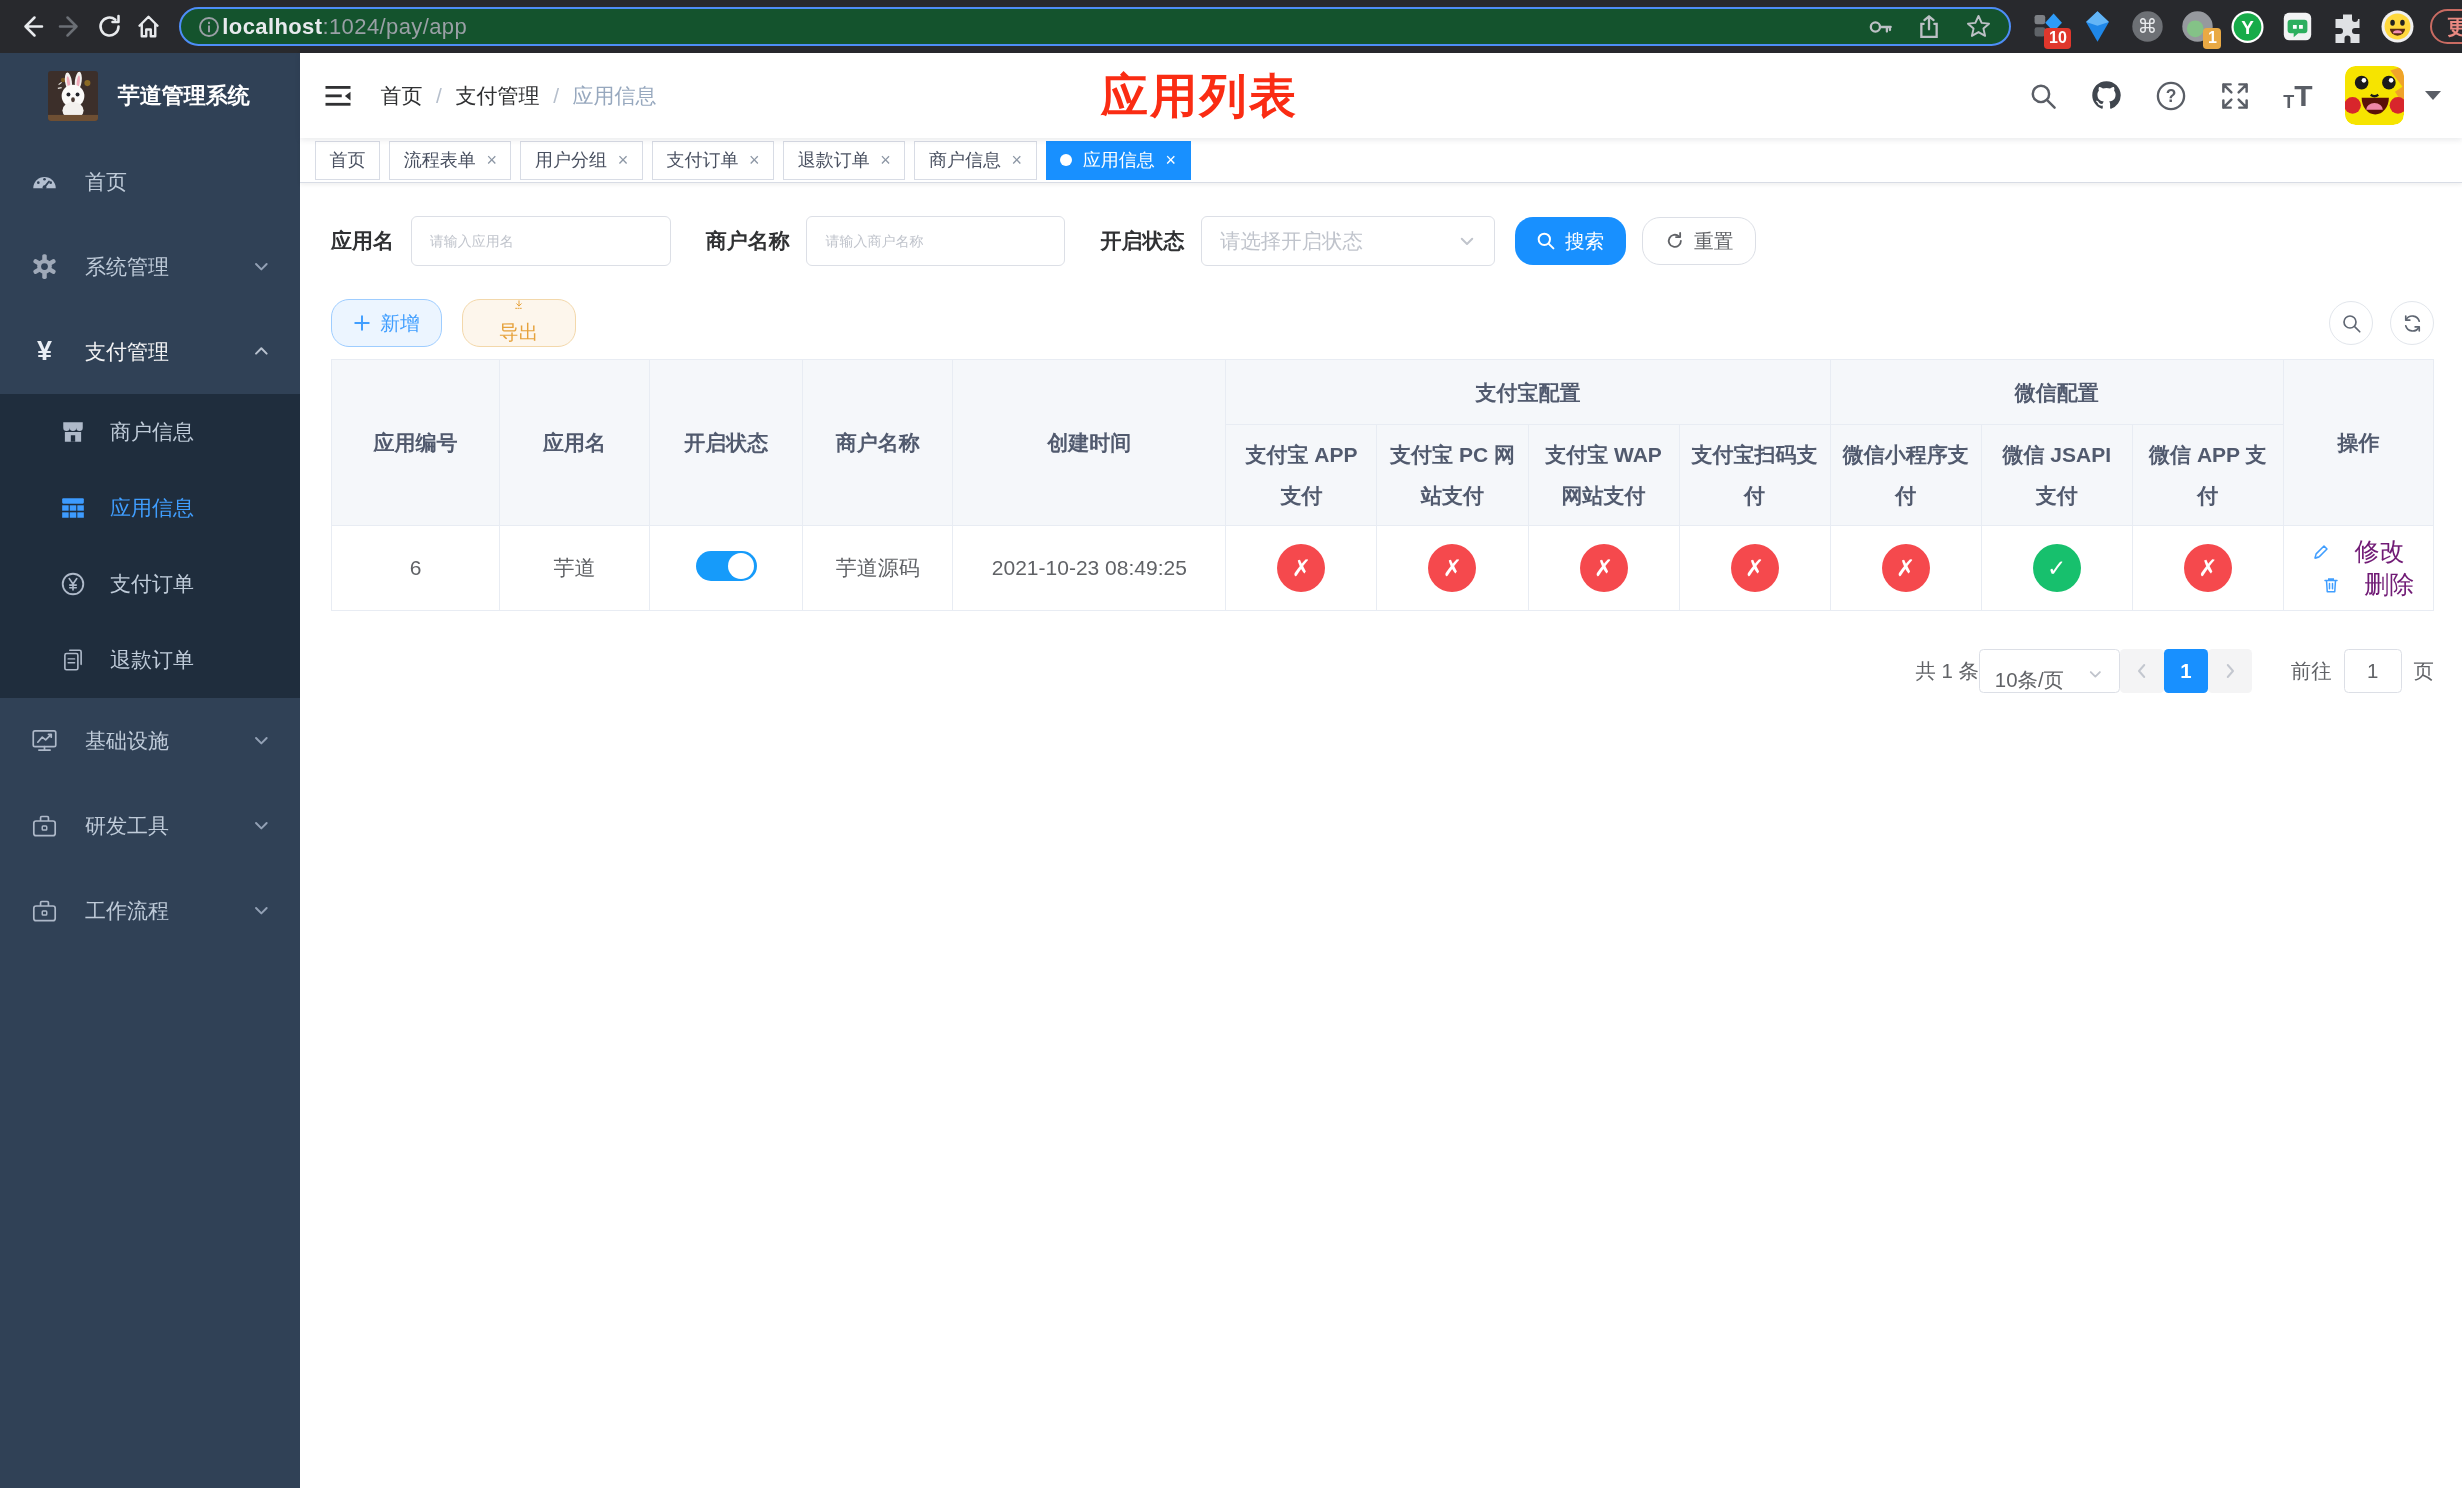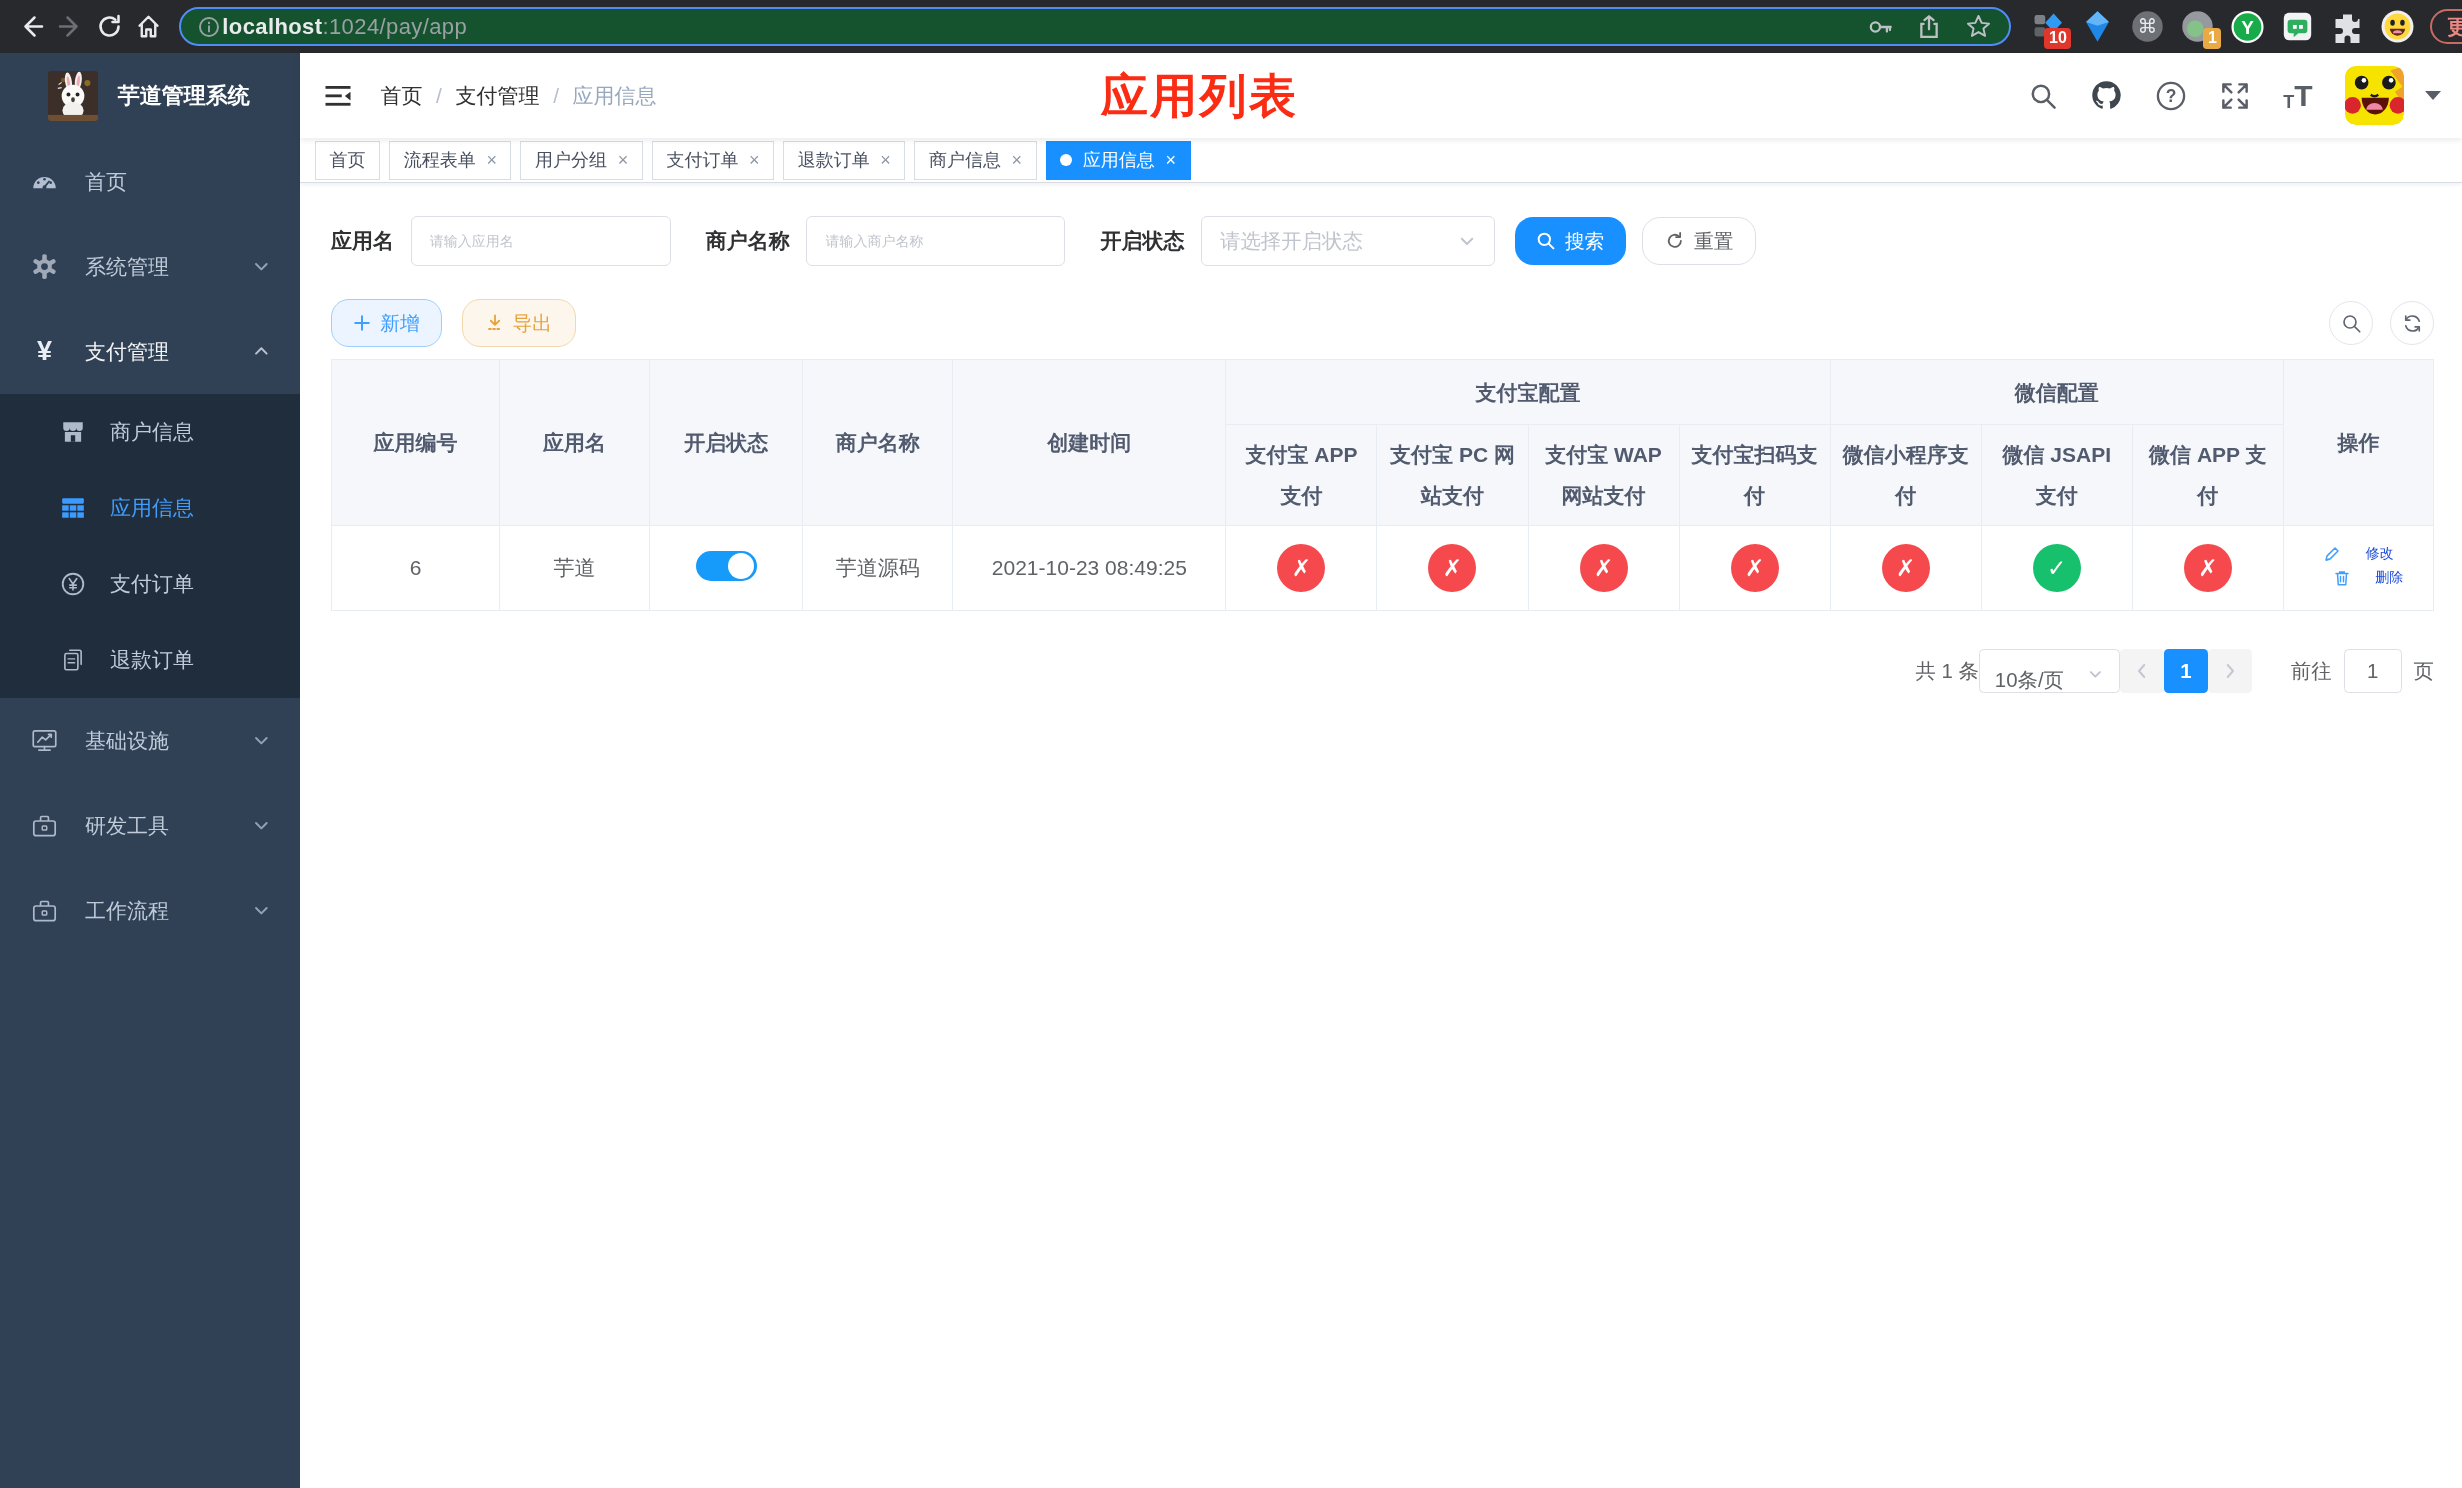--- a/index.html
+++ b/index.html
@@ -89,40 +89,40 @@
   .f-select .sel-text { font-size:20.4px; color:#c0c4cc; }
   .f-select .sel-arrow { margin-left:auto; color:#c0c4cc; }
   .btn { height:48px; border-radius:18px; font-size:19.7px; display:flex; align-items:center; justify-content:center;
     gap:9px; cursor:pointer; border:1.5px solid transparent; white-space:nowrap; }
   .btn-search { width:111px; background:#1890ff; color:#fff; margin-left:19.7px; }
   .btn-reset { width:114px; background:#fff; border-color:#dcdfe6; color:#606266; margin-left:16.7px; }
 
   
   .toolbar { margin-top:33px; display:flex; align-items:center; }
   .btn-add { width:111px; background:#ecf5ff; border-color:#9ecdff; color:#409eff; }
-  .btn-export { width:114px; background:#fdf6ec; border-color:#f3d8ab; color:#e6a23c; margin-left:19.7px; }
+  .btn-export { width:114px; background:#fdf6ec; border-color:#f3d8ab; color:#e6a23c; margin-left:19.7px;flex-direction:column; }
   .toolbar-right { margin-left:auto; display:flex; gap:16.7px; }
   .circle-btn { width:44px; height:44px; border-radius:50%; border:1.5px solid #e2e6ec; background:#fff;
     display:flex; align-items:center; justify-content:center; color:#5f6672; cursor:pointer; }
 
   
   .table-wrap { margin-top:12px; }
   table.grid { border-collapse:collapse; table-layout:fixed; width:2103px; }
   .grid th, .grid td { border:0.8px solid #e8ecf3; text-align:center; }
   .grid th { background:#f5f7fa; color:#515a6e; font-size:21px; font-weight:700; line-height:41px; padding:0 9px; }
   .grid th.group-h { height:65px; }
   .grid tr.sub-row th { height:101px; }
   .grid td { height:85px; color:#606266; font-size:21px; background:#fff; }
   .status-circle { width:48px; height:48px; border-radius:50%; display:inline-flex; align-items:center;
     justify-content:center; color:#fff; font-size:23px; font-weight:700; line-height:1; }
   .s-off { background:#f5494d; }
   .s-on { background:#17c06d; }
   .switch { width:61px; height:30px; border-radius:15px; background:#169bfa; display:inline-block; position:relative; cursor:pointer; }
   .switch .knob { position:absolute; top:2.3px; right:2.3px; width:26px; height:26px; border-radius:50%; background:#fff; }
-  .op-link { color:#1d4ed8; font-size:14px; display:inline-flex; align-items:center; gap:24px; cursor:pointer; white-space:nowrap; }
+  .op-link { color:#701a75; font-size:25px; display:inline-flex; align-items:center; gap:24px; cursor:pointer; white-space:nowrap; }
   .op-link + .op-link { margin-left:19.7px; }
 
   
   .pagination { width:2103px; margin-top:38px; display:flex; align-items:center; justify-content:flex-end;
     font-size:20.4px; color:#606266; }
   .pg-select { width:141px; height:44px; border:1.5px solid #dcdfe6; border-radius:4.5px; display:flex;
     align-items:flex-start; padding:16px 15px; cursor:pointer; background:#fff; }
   .pg-select .sel-arrow { margin-left:auto; color:#c0c4cc; }
   .pg-btn { width:44px; height:44px; border-radius:4.5px; background:#f4f4f5; display:flex; align-items:center;
     justify-content:center; color:#c3c7cf; cursor:pointer; }

